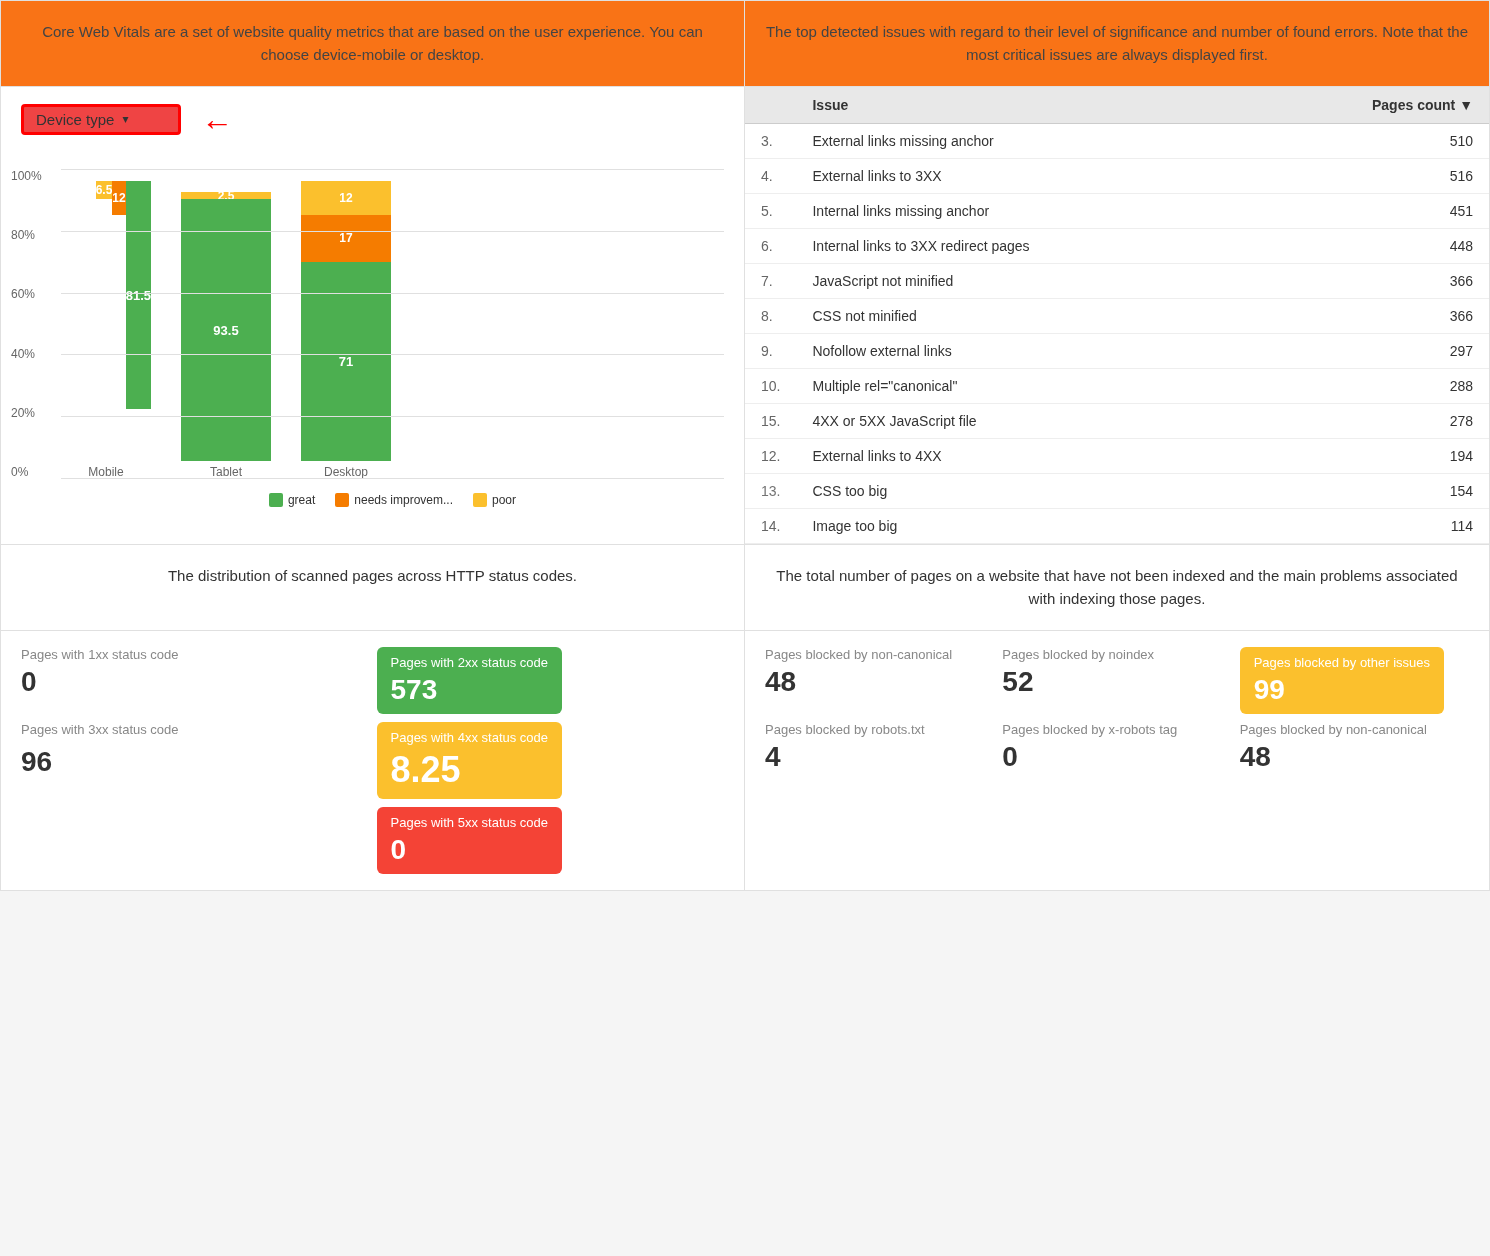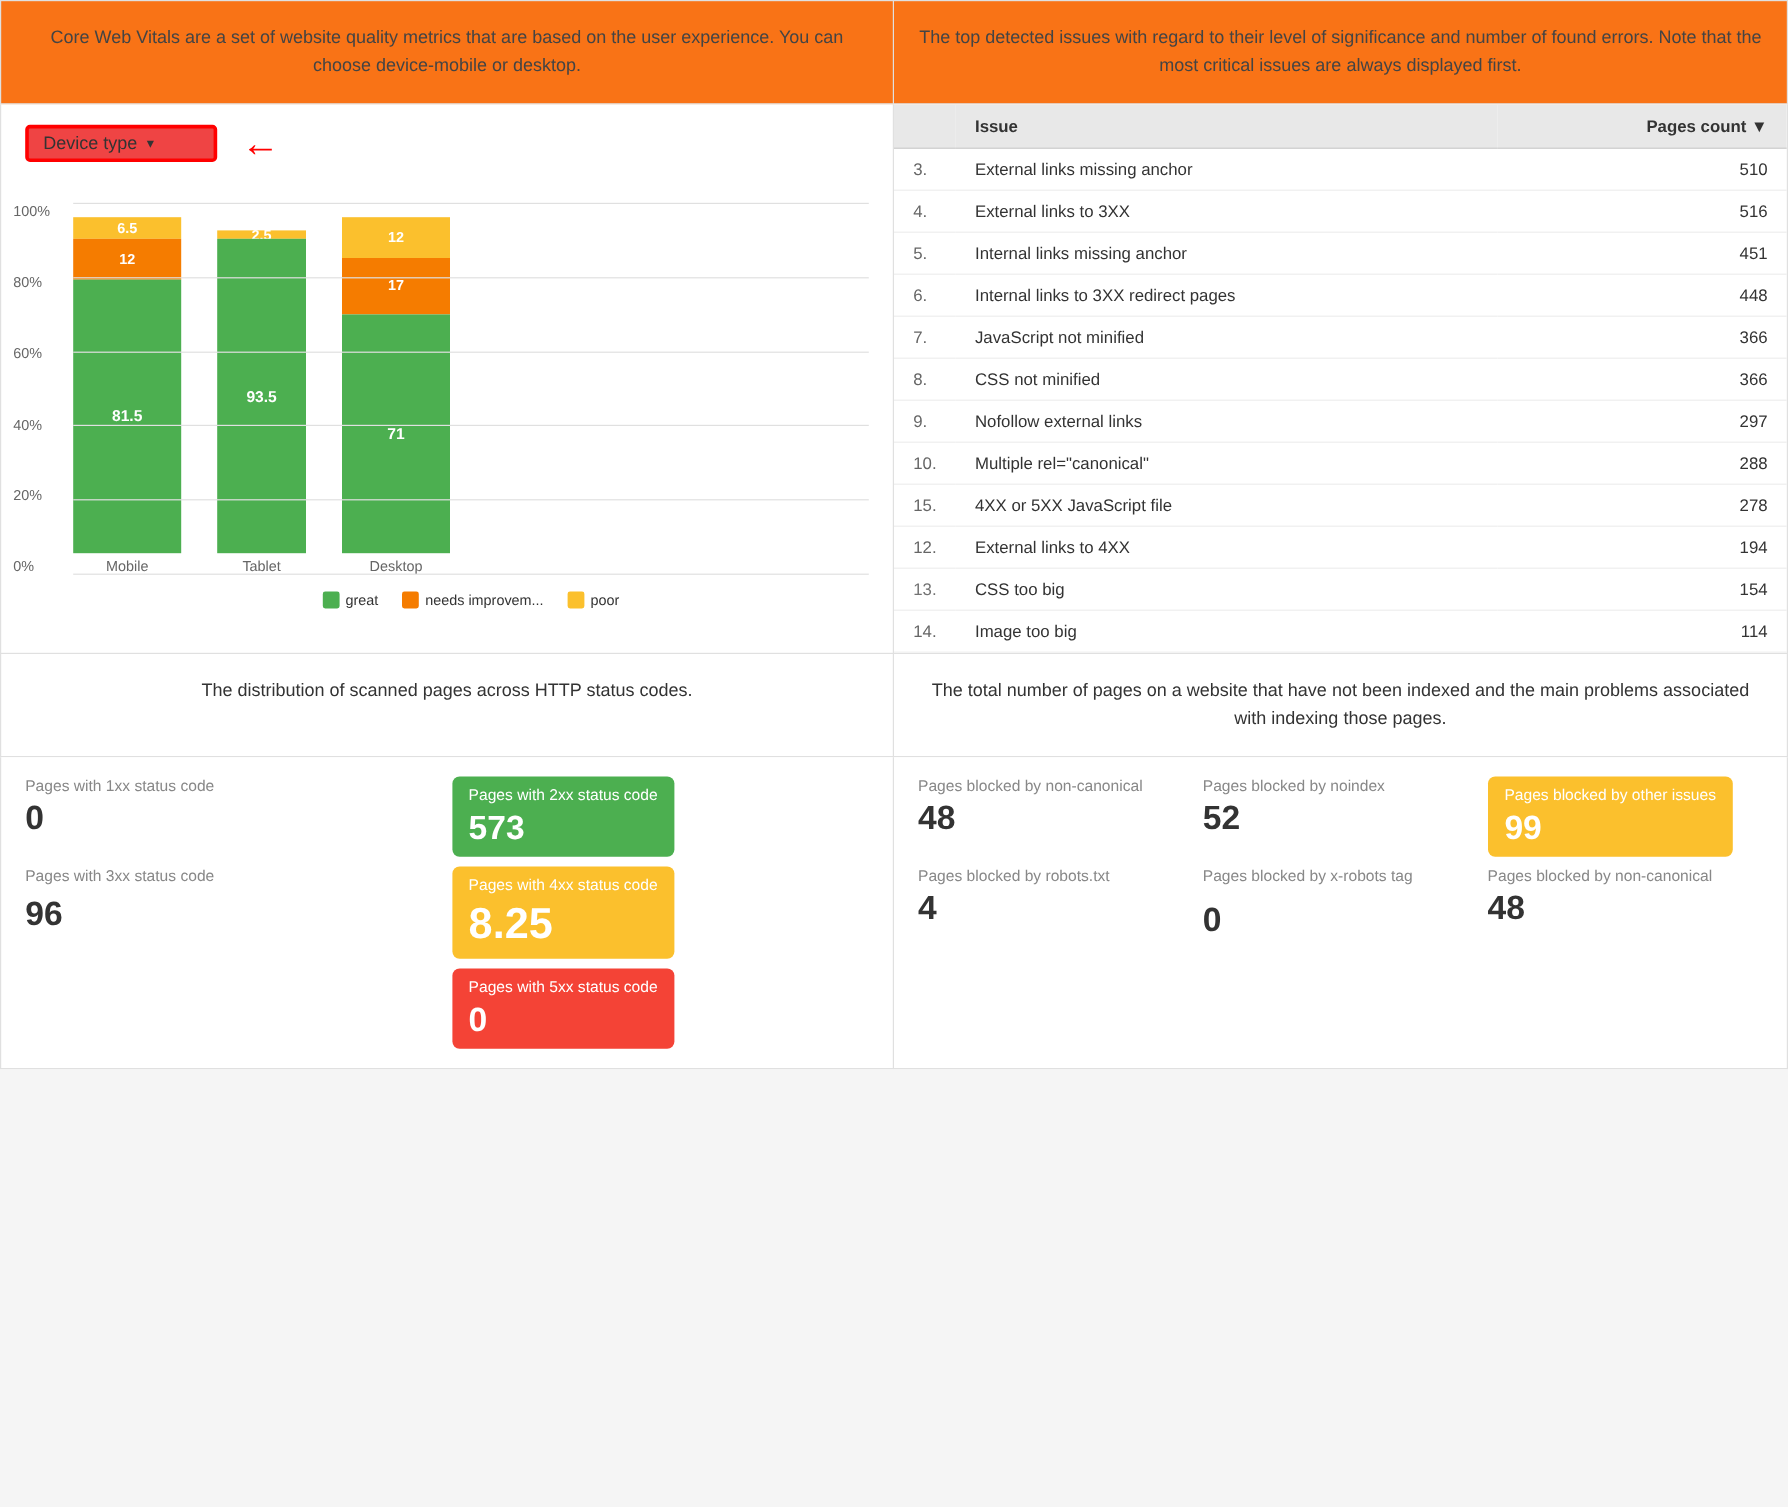--- a/index.html
+++ b/index.html
@@ -68,30 +68,30 @@
             <div style="border-top:1px solid #e0e0e0;"></div>
             <div style="border-top:1px solid #e0e0e0;"></div>
             <div style="border-top:1px solid #e0e0e0;"></div>
             <div style="border-top:1px solid #e0e0e0;"></div>
             <div style="border-top:1px solid #e0e0e0;"></div>
           </div>
 
           <div style="display:flex; gap:30px; align-items:flex-end; height:310px; padding-bottom:0;">
 
             <div style="display:flex;flex-direction:column;align-items:center;">
-              <div style="display:flex;flex-direction:column;width:90px;height:280px;justify-content:flex-end;">
+              <div style="display:flex;flex-direction:row;width:90px;height:280px;justify-content:flex-end;">
                 <div style="background:#fbc02d;height:calc(6.5/100*280px);display:flex;align-items:center;justify-content:center;color:#fff;font-size:12px;font-weight:bold;">6.5</div>
                 <div style="background:#f57c00;height:calc(12/100*280px);display:flex;align-items:center;justify-content:center;color:#fff;font-size:12px;font-weight:bold;">12</div>
                 <div style="background:#4caf50;height:calc(81.5/100*280px);display:flex;align-items:center;justify-content:center;color:#fff;font-size:13px;font-weight:bold;">81.5</div>
               </div>
               <div style="font-size:12px;color:#666;margin-top:4px;">Mobile</div>
             </div>
 
             <div style="display:flex;flex-direction:column;align-items:center;">
-              <div style="display:flex;flex-direction:column;width:74px;height:280px;justify-content:flex-end;">
+              <div style="display:flex;flex-direction:column;width:90px;height:280px;justify-content:flex-end;">
                 <div style="background:#fbc02d;height:calc(2.5/100*280px);display:flex;align-items:center;justify-content:center;color:#fff;font-size:12px;font-weight:bold;">2.5</div>
                 <div style="background:#4caf50;height:calc(93.5/100*280px);display:flex;align-items:center;justify-content:center;color:#fff;font-size:13px;font-weight:bold;">93.5</div>
               </div>
               <div style="font-size:12px;color:#666;margin-top:4px;">Tablet</div>
             </div>
 
             <div style="display:flex;flex-direction:column;align-items:center;">
               <div style="display:flex;flex-direction:column;width:90px;height:280px;justify-content:flex-end;">
                 <div style="background:#fbc02d;height:calc(12/100*280px);display:flex;align-items:center;justify-content:center;color:#fff;font-size:12px;font-weight:bold;">12</div>
                 <div style="background:#f57c00;height:calc(17/100*280px);display:flex;align-items:center;justify-content:center;color:#fff;font-size:12px;font-weight:bold;">17</div>
@@ -264,21 +264,21 @@
             <div style="font-size:28px;font-weight:bold;color:#fff;">99</div>
           </div>
         </div>
 
         <div>
           <div style="font-size:13px;color:#888;margin-bottom:4px;">Pages blocked by robots.txt</div>
           <div style="font-size:28px;font-weight:bold;color:#333;">4</div>
         </div>
 
         <div>
-          <div style="font-size:13px;color:#888;margin-bottom:14px;">Pages blocked by x-robots tag</div>
+          <div style="font-size:13px;color:#888;margin-bottom:4px;">Pages blocked by x-robots tag</div>
           <div style="font-size:28px;font-weight:bold;color:#333;">0</div>
         </div>
 
         <div>
           <div style="font-size:13px;color:#888;margin-bottom:4px;">Pages blocked by non-canonical</div>
           <div style="font-size:28px;font-weight:bold;color:#333;">48</div>
         </div>
       </div>
     </div>
   </div>

